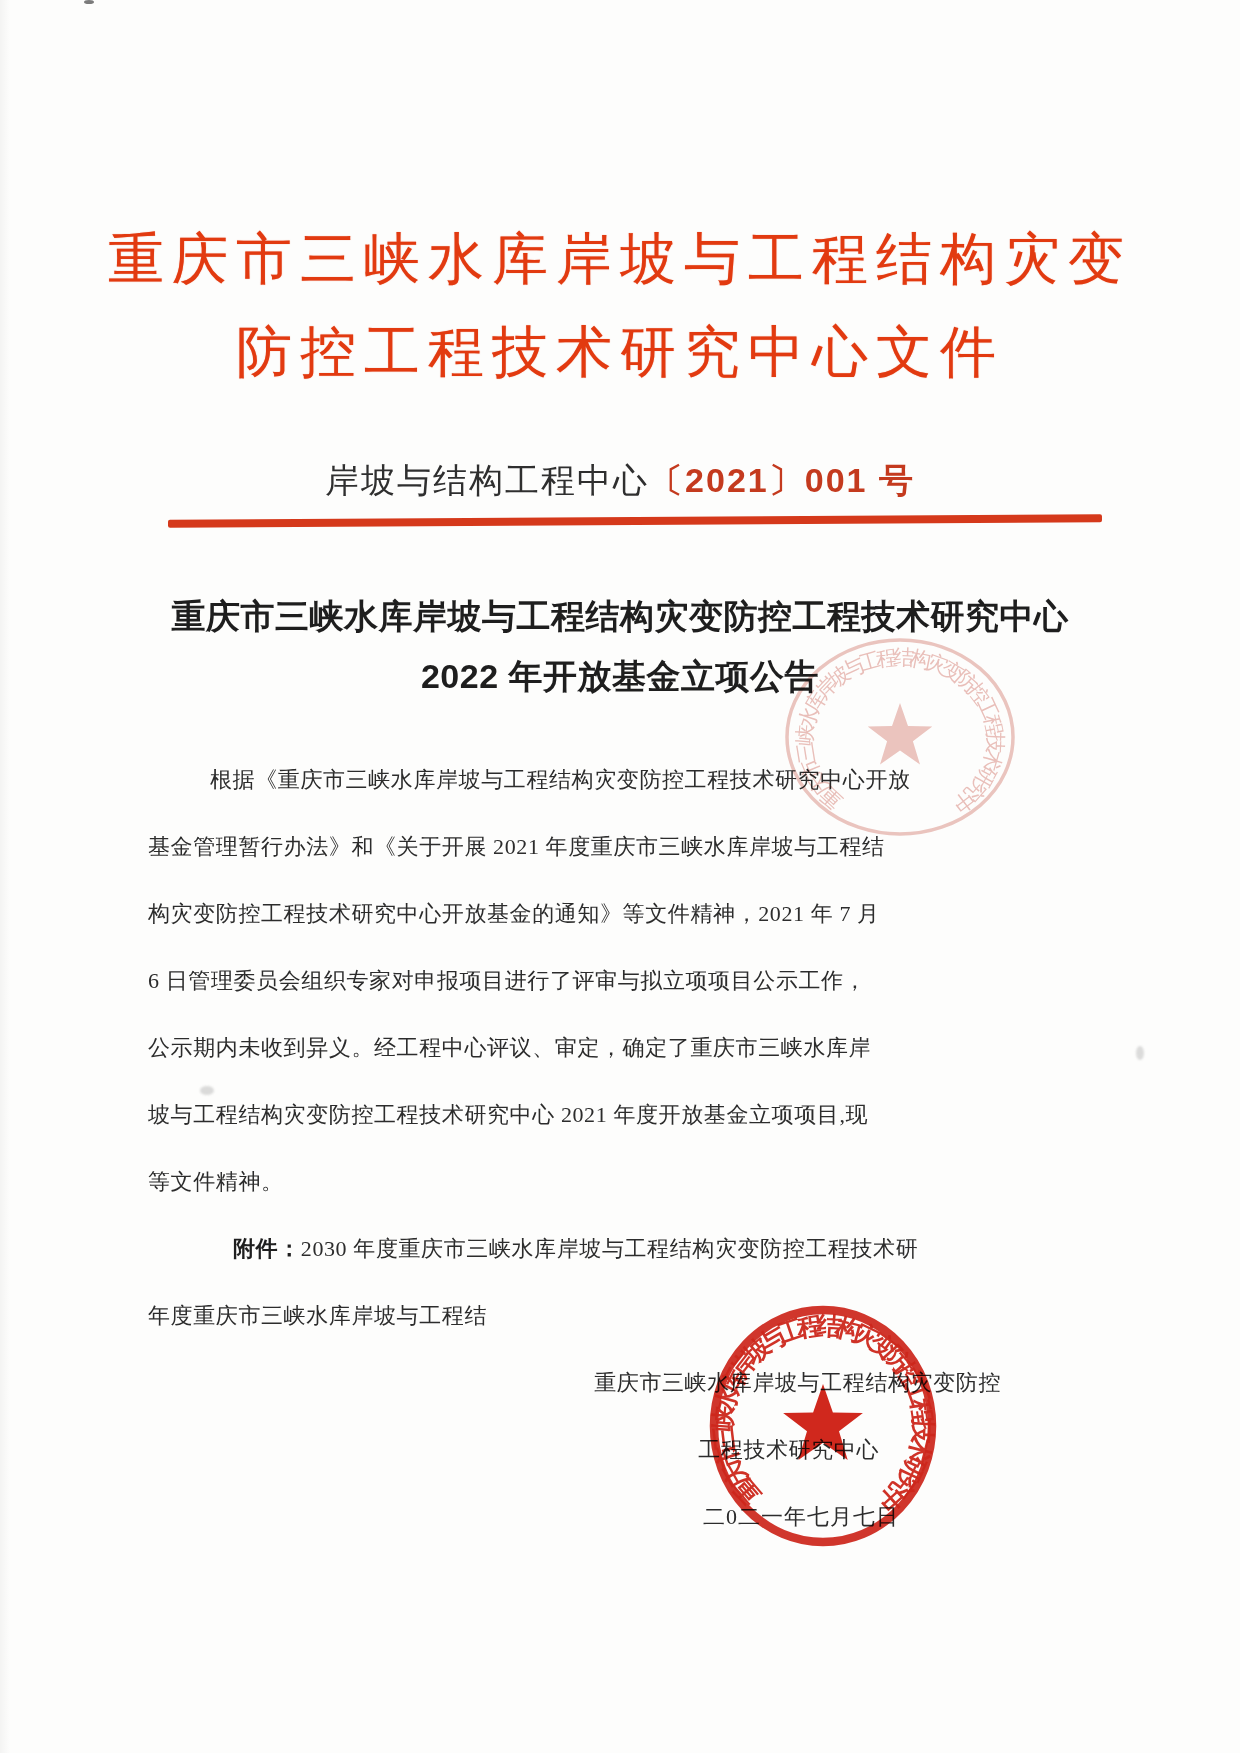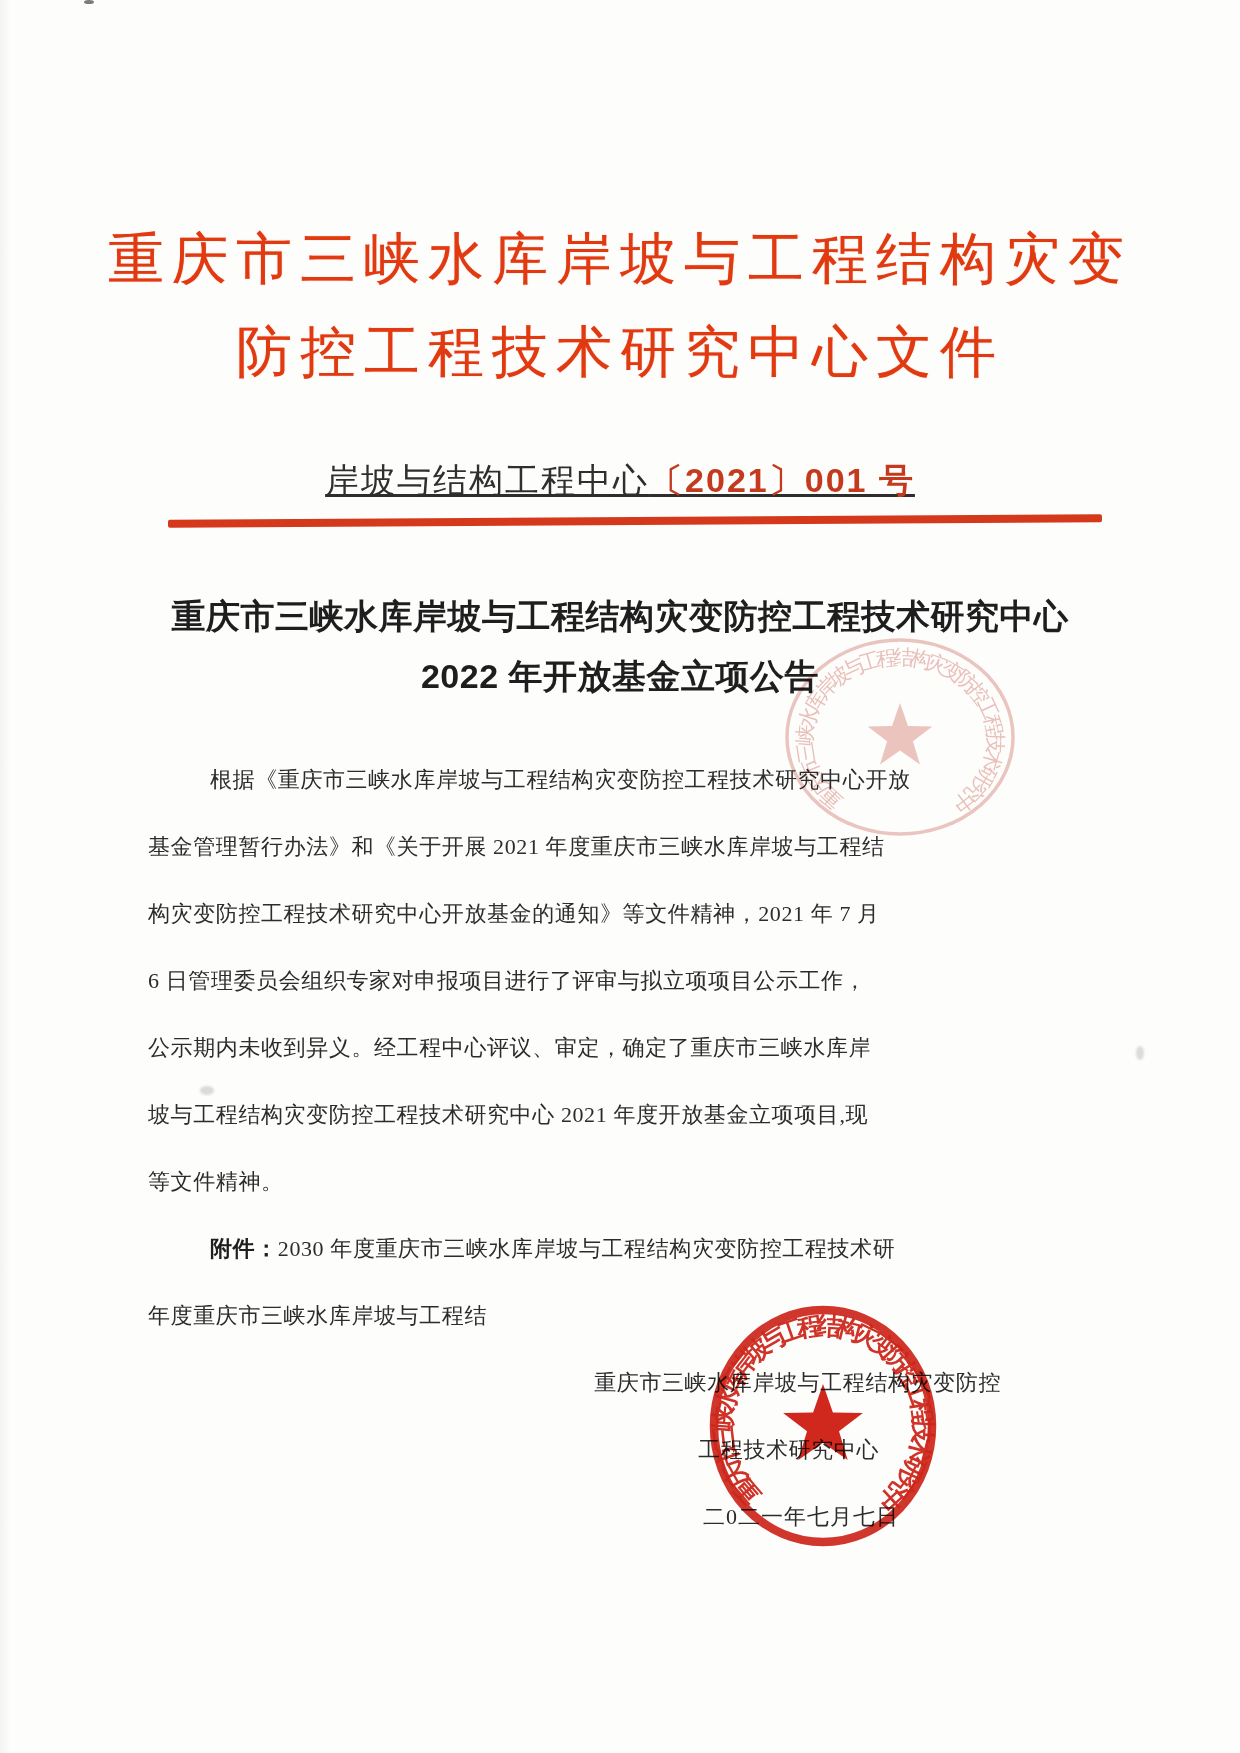--- a/index.html
+++ b/index.html
@@ -26,21 +26,21 @@
     line-height:93px;
     letter-spacing:8px;
     color:#e23a10;
     text-shadow:0 0 1px rgba(226,58,16,0.55);
     white-space:nowrap;
   }
 
   
   .doc-number{
     position:absolute;left:0;top:458px;width:1240px;text-align:center;
-    font-size:34px;line-height:44px;letter-spacing:2px;white-space:nowrap;text-decoration:underline;
+    font-size:34px;line-height:44px;letter-spacing:2px;white-space:nowrap;
   }
   .doc-number .org{color:#2f2f2f;}
   .doc-number .num{color:#c43a1e;font-weight:bold;font-family:"Liberation Sans",sans-serif;}
 
   .red-rule{
     position:absolute;left:168px;top:517px;width:934px;height:8px;
     background:#d5391b;transform:rotate(-0.35deg);border-radius:2px;
   }
 
   
@@ -51,21 +51,21 @@
     font-size:34px;line-height:60px;letter-spacing:0.5px;white-space:nowrap;
   }
 
   
   .body-block{
     position:absolute;left:148px;top:746px;width:956px;
     font-size:22px;line-height:67px;letter-spacing:0.6px;color:#2c2c2c;
   }
   .body-block .line{white-space:nowrap;}
   .body-block .indent{padding-left:62px;}
-  .attach-label{font-weight:bold;color:#1f1f1f;}
+  .attach-label{font-weight:bold;color:#1f1f1f;margin-left:23px;}
 
   
   .sig-line{white-space:nowrap;text-align:right;}
   .sig-org1{padding-right:103px;}
   .sig-org2{padding-right:225px;}
   .sig-date{padding-right:205px;letter-spacing:1px;}
 
   .seal{position:absolute;pointer-events:none;mix-blend-mode:multiply;}
   .seal-bottom{left:691px;top:1294px;}
   .seal-top{left:781px;top:633px;opacity:0.42;}

